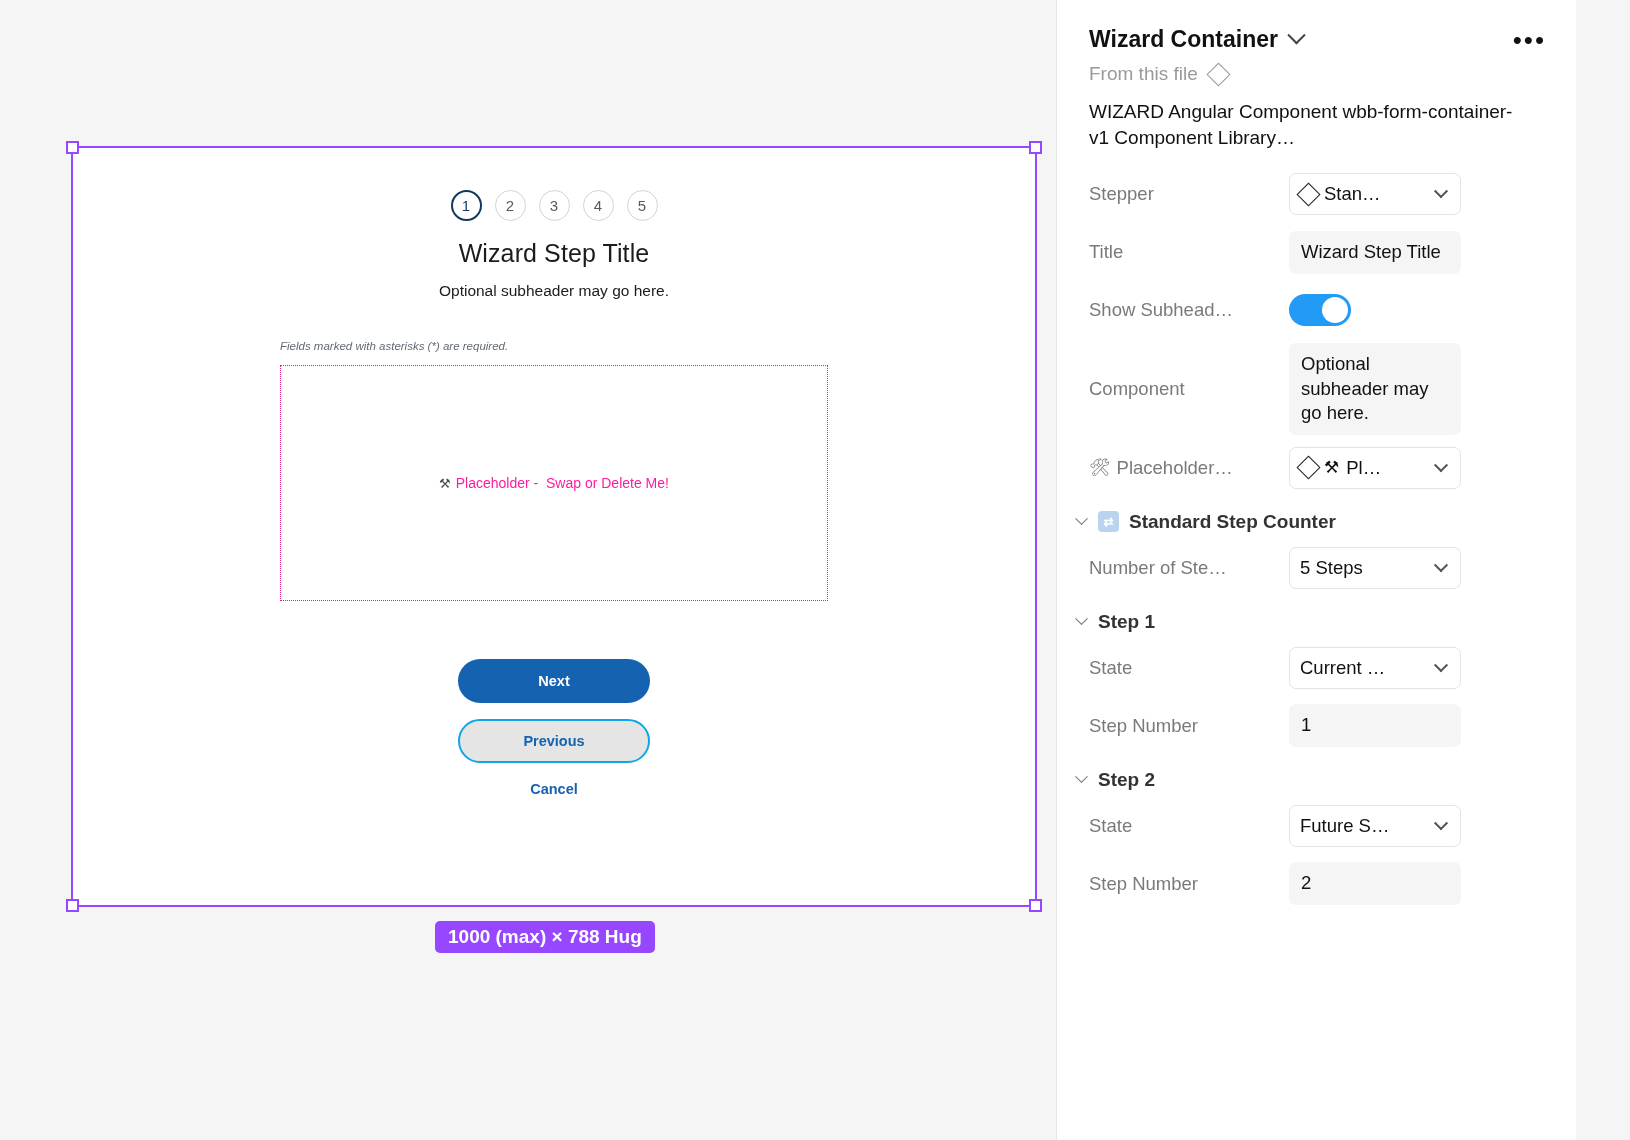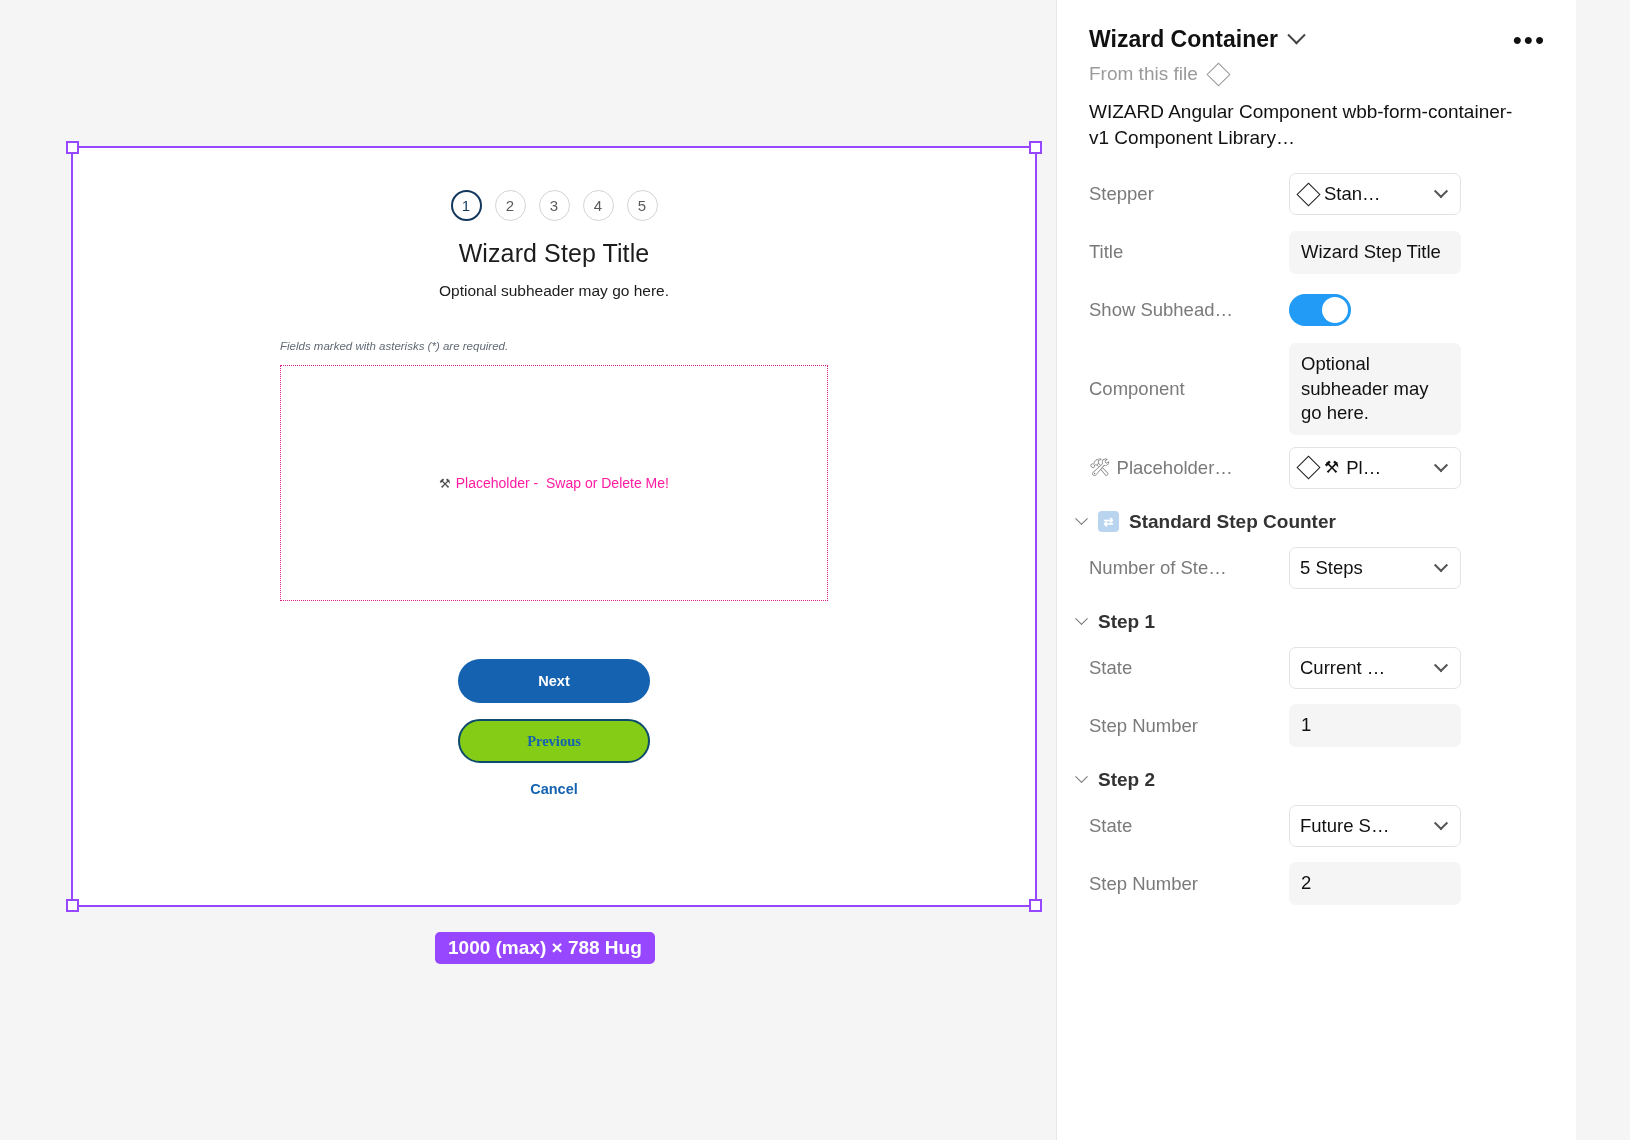--- a/index.html
+++ b/index.html
@@ -148,24 +148,23 @@
     font-weight: bold;
     box-sizing: border-box;
     cursor: pointer;
   }
   .btn-primary {
     background: #1462b0;
     color: #ffffff;
     border: none;
   }
   .btn-secondary {
-    background: #84cc16;
+    background: #e5e5e5;
     color: #1462b0;
-    border: 2px solid #0c4a6e;
-    font-family: Liberation Serif, serif;
+    border: 2px solid #0ea5e9;
   }
   .btn-link {
     margin-top: 18px;
     text-align: center;
     color: #1462b0;
     font-size: 14.5px;
     font-weight: bold;
     cursor: pointer;
   }
 
@@ -174,21 +173,20 @@
     position: absolute;
     left: 435px;
     top: 921px;
     background: #9747ff;
     color: #ffffff;
     font-size: 19px;
     font-weight: bold;
     padding: 5px 13px;
     border-radius: 5px;
     white-space: nowrap;
-    margin-top: 11px;
   }
 
   
   #panel {
     position: absolute;
     left: 1056px; top: 0;
     width: 520px;
     height: 1140px;
     background: #ffffff;
     border-left: 1px solid #e6e6e6;

